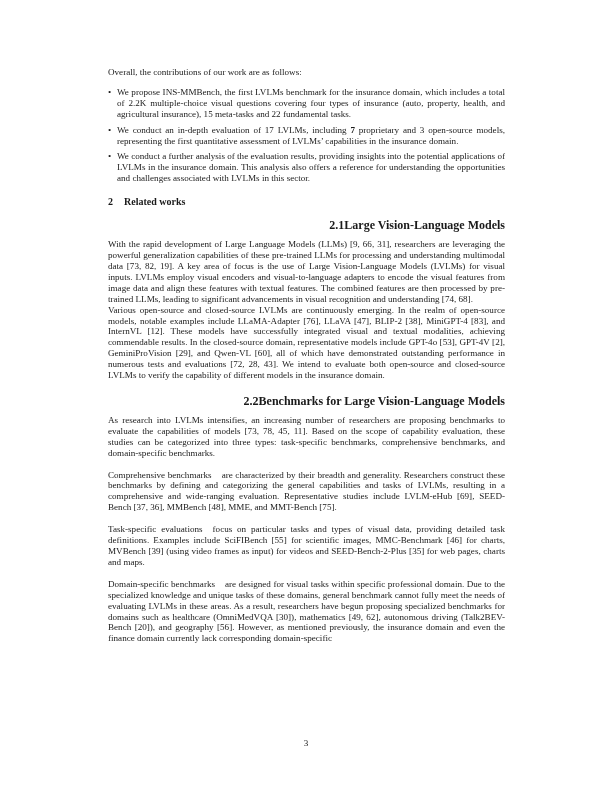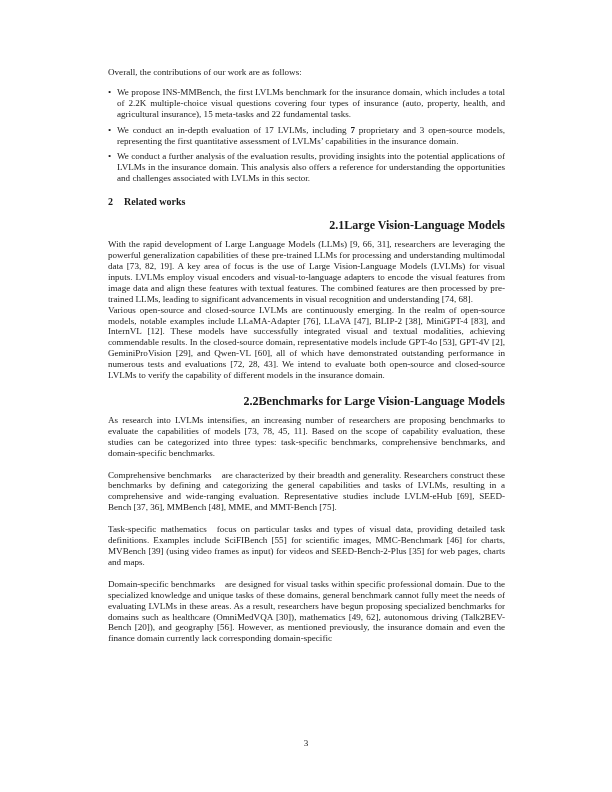--- a/index.html
+++ b/index.html
@@ -57,20 +57,20 @@
 
   <h3 class="subsection" style="margin-top:14px">
     <span class="num">2.2</span><span>Benchmarks for Large Vision-Language Models</span>
   </h3>
   <p class="gap-m">As research into LVLMs intensifies, an increasing number of researchers are proposing benchmarks to evaluate the capabilities of models [73, 78, 45, 11]. Based on the scope of capability evaluation, these studies can be categorized into three types: task-specific benchmarks, comprehensive benchmarks, and domain-specific benchmarks.</p>
 
   <p class="gap-l">
     <span class="run-in">Comprehensive benchmarks</span><span>are characterized by their breadth and generality. Researchers construct these benchmarks by defining and categorizing the general capabilities and tasks of LVLMs, resulting in a comprehensive and wide-ranging evaluation. Representative studies include LVLM-eHub [69], SEED-Bench [37, 36], MMBench [48], MME, and MMT-Bench [75].</span>
   </p>
   <p class="gap-l">
-    <span class="run-in">Task-specific mathematics</span><span>focus on particular tasks and types of visual data, providing detailed task definitions. Examples include SciFIBench [55] for scientific images, MMC-Benchmark [46] for charts, MVBench [39] (using video frames as input) for videos and SEED-Bench-2-Plus [35] for web pages, charts and maps.</span>
+    <span class="run-in">Task-specific evaluations</span><span>focus on particular tasks and types of visual data, providing detailed task definitions. Examples include SciFIBench [55] for scientific images, MMC-Benchmark [46] for charts, MVBench [39] (using video frames as input) for videos and SEED-Bench-2-Plus [35] for web pages, charts and maps.</span>
   </p>
   <p class="gap-l">
     <span class="run-in">Domain-specific benchmarks</span><span>are designed for visual tasks within specific professional domain. Due to the specialized knowledge and unique tasks of these domains, general benchmark cannot fully meet the needs of evaluating LVLMs in these areas. As a result, researchers have begun proposing specialized benchmarks for domains such as healthcare (OmniMedVQA [30]), mathematics [49, 62], autonomous driving (Talk2BEV-Bench [20]), and geography [56]. However, as mentioned previously, the insurance domain and even the finance domain currently lack corresponding domain-specific</span>
   </p>
 </div>
 
 <div class="page-number">3</div>
 
 </body></html>

